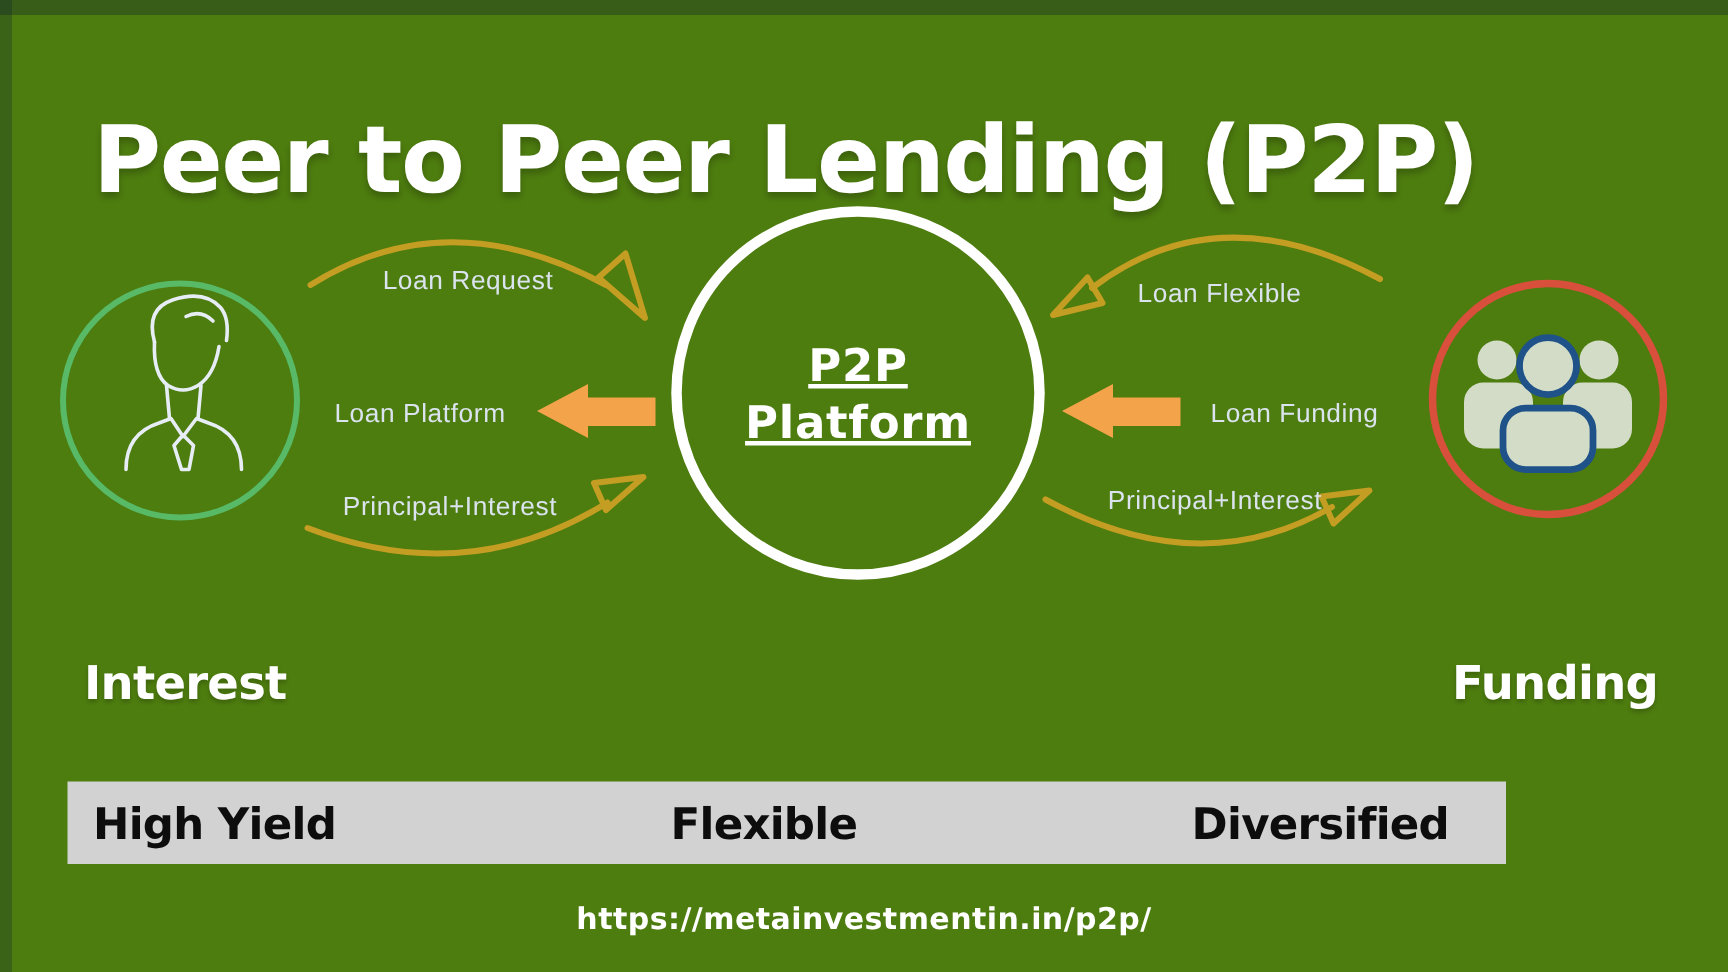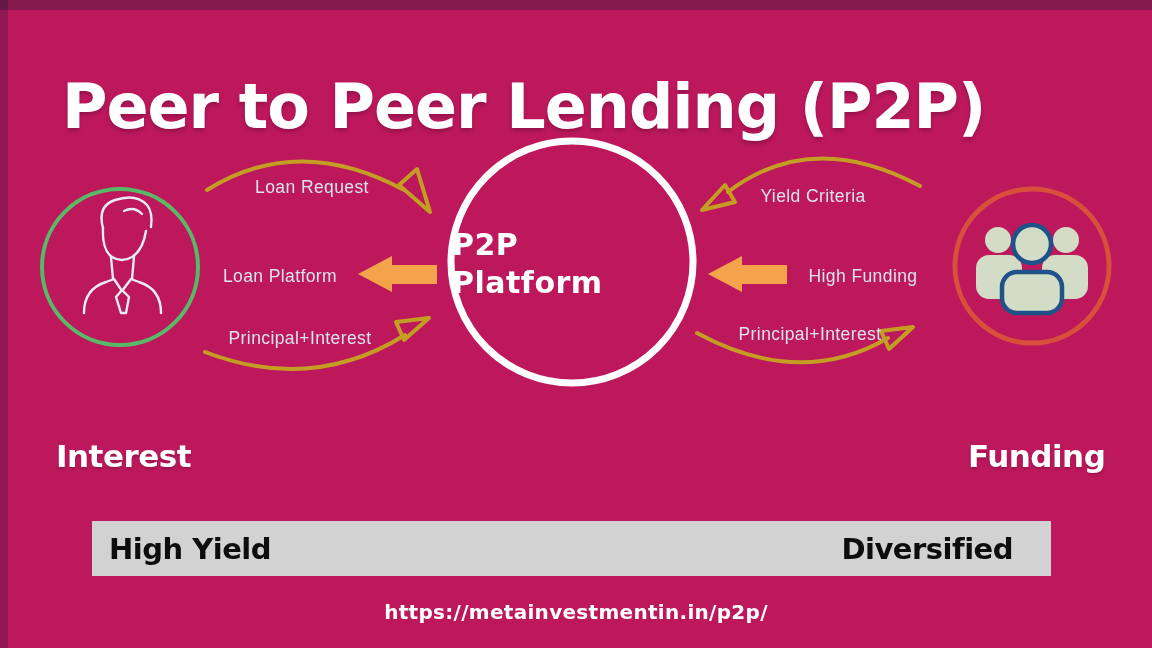--- a/index.html
+++ b/index.html
@@ -1,49 +1,49 @@
 <!DOCTYPE html>
 <html><head>
 <meta charset="utf-8">
 <style>
   html,body{margin:0;padding:0;background:#0e2a45;}
   .stage{
     position:relative;width:1152px;height:648px;overflow:hidden;
-    background:#be185d;
+    background:#4d7c0f;
     font-family:"Liberation Sans","DejaVu Sans",sans-serif;
   }
   .edge-top{position:absolute;top:0;left:0;right:0;height:10px;background:rgba(8,27,48,.32);}
   .edge-left{position:absolute;top:0;left:0;bottom:0;width:8px;background:rgba(8,27,48,.26);}
   .title{
     position:absolute;left:62px;top:28px;width:1060px;
     font-family:"DejaVu Sans","Liberation Sans",sans-serif;
     font-weight:bold;font-size:62px;letter-spacing:-1px;color:#ffffff;
     text-shadow:0 3px 4px rgba(0,0,0,.22);white-space:nowrap;
   }
   .diagram-svg{position:absolute;left:0;top:0;width:1152px;height:648px;}
   .flow-label{
     position:absolute;transform:translate(-50%,-50%);
     color:#dbe4ee;font-size:17.5px;letter-spacing:.4px;white-space:nowrap;text-align:center;
   }
   .platform-text{
-    position:absolute;left:452px;top:226px;width:240px;text-align:left;
+    position:absolute;left:452px;top:226px;width:240px;text-align:center;
     color:#ffffff;font-family:"DejaVu Sans","Liberation Sans",sans-serif;
-    font-weight:bold;font-size:30px;line-height:38px;letter-spacing:.5px;
+    font-weight:bold;font-size:30px;line-height:38px;letter-spacing:.5px;text-decoration:underline;
   }
   .actor-label{
     position:absolute;color:#ffffff;font-size:31px;font-weight:bold;
     font-family:"DejaVu Sans","Liberation Sans",sans-serif;letter-spacing:-.5px;
     text-shadow:0 2px 3px rgba(0,0,0,.2);
   }
   .actor-borrower{left:56px;top:438px;}
   .actor-lender{left:968px;top:438px;}
   .benefits-bar{
     position:absolute;left:45px;top:521px;width:959px;height:55px;
     background:#d2d2d2;display:flex;align-items:center;
-    justify-content:space-between;padding:0 38px 0 17px;box-sizing:border-box;margin-left:47px;
+    justify-content:space-between;padding:0 38px 0 17px;box-sizing:border-box;
   }
   .benefit{
     color:#0d0d0d;font-family:"DejaVu Sans","Liberation Sans",sans-serif;
     font-weight:bold;font-size:29px;letter-spacing:-.5px;white-space:nowrap;
   }
   .site-url{
     position:absolute;left:0;top:600px;width:1152px;text-align:center;
     color:#ffffff;font-family:"DejaVu Sans","Liberation Sans",sans-serif;
     font-weight:bold;font-size:20px;letter-spacing:.3px;
   }
@@ -114,27 +114,28 @@
   <h1 class="title">Peer to Peer Lending (P2P)</h1>
 
   <div class="platform-text">
     <div>P2P</div>
     <div>Platform</div>
   </div>
 
   <div class="flow-label" style="left:312px;top:187px;">Loan Request</div>
   <div class="flow-label" style="left:280px;top:276px;">Loan Platform</div>
   <div class="flow-label" style="left:300px;top:338px;">Principal+Interest</div>
-  <div class="flow-label" style="left:813px;top:196px;">Yield Criteria</div>
-  <div class="flow-label" style="left:863px;top:276px;">High Funding</div>
+  <div class="flow-label" style="left:813px;top:196px;">Loan Flexible</div>
+  <div class="flow-label" style="left:863px;top:276px;">Loan Funding</div>
   <div class="flow-label" style="left:810px;top:334px;">Principal+Interest</div>
 
   <div class="actor-label actor-borrower">Interest</div>
   <div class="actor-label actor-lender">Funding</div>
 
   <div class="benefits-bar">
     <span class="benefit">High Yield</span>
+    <span class="benefit">Flexible</span>
     <span class="benefit">Diversified</span>
   </div>
 
   <div class="site-url">https://metainvestmentin.in/p2p/</div>
 
 </div>
 
 </body></html>

